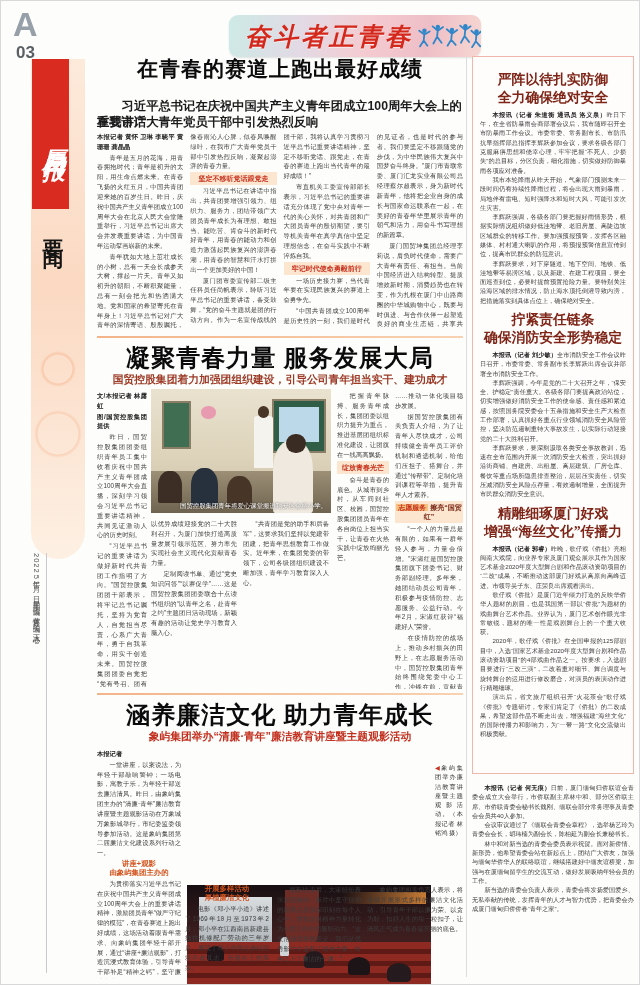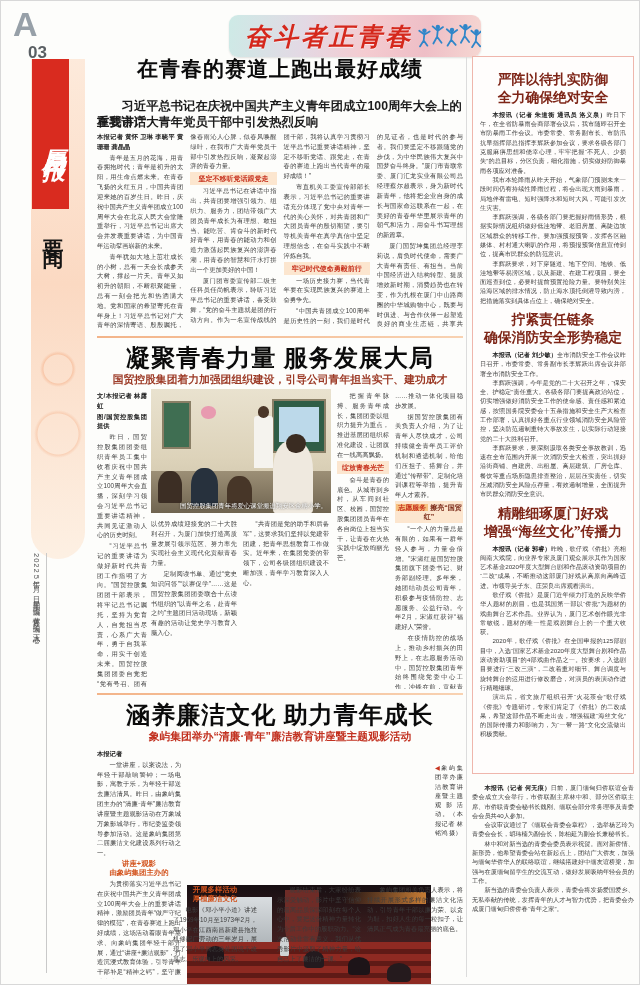--- a/index.html
+++ b/index.html
@@ -67,21 +67,21 @@
   .gov-body b{color:#222;}
   .assoc-title{font-family:"Liberation Serif","DejaVu Serif",serif;font-weight:bold;font-size:16.5px;
      color:#101010;text-align:center;margin:4px 0 4px 0;letter-spacing:1px;}
 </style>
 </head>
 <body>
 
 <div class="page">
 
   <div class="abs edition" style="left:12px;top:6px;">A</div>
-  <div class="abs pageno" style="left:27px;top:42px;">03</div>
+  <div class="abs pageno" style="left:15px;top:42px;">03</div>
   <div class="abs peach-band" style="left:30px;top:58px;width:54px;height:500px;"></div>
   <div class="abs brand-box" style="left:31px;top:58px;width:37px;height:150px;">厦门日报</div>
   <div class="abs section-label" style="left:38px;top:222px;height:80px;">要闻</div>
   <div class="abs date-rail" style="left:30px;top:552px;">2022年5月11日 星期三 责编：黄怀真 美编：王冰心</div>
 
   <div class="abs banner" style="left:228px;top:14px;width:252px;height:42px;">
     <span class="banner-title">奋斗者正青春</span>
     <svg width="86" height="38" viewBox="0 0 86 38" style="margin-left:4px;">
       <g stroke="#2f86c9" stroke-width="2.4" stroke-linecap="round" fill="none">
         <circle cx="10" cy="12" r="3" fill="#2f86c9" stroke="none"></circle>
@@ -192,21 +192,21 @@
     <div class="abs" style="left:48%;bottom:30%;width:8%;height:14%;background:#241a1e;border-radius:50% 50% 20% 20%;"></div>
     <div class="abs" style="left:66%;bottom:24%;width:9%;height:15%;background:#1d1418;border-radius:50% 50% 20% 20%;"></div>
     <div class="abs" style="left:82%;bottom:18%;width:10%;height:16%;background:#251a1d;border-radius:50% 50% 20% 20%;"></div>
     <div class="abs" style="left:38%;bottom:40%;width:4%;height:16%;background:#cfd4d6;border-radius:40% 40% 10% 10%;"></div>
   </div>
 
   <div class="abs caption-col" style="left:434px;top:762px;width:28px;height:118px;">
     <span class="mark">◀</span><span>象屿集团举办廉洁教育讲座暨主题观影活动。（本报记者 林铭鸿 摄）</span>
   </div>
 
-  <div class="abs body-col" style="left:172px;top:884px;width:84px;height:94px;">
+  <div class="abs body-col" style="left:184px;top:884px;width:84px;height:94px;font-family:Liberation Mono, monospace;">
     <p class="sub-plain">开展多样活动</p>
     <p class="sub-plain" style="margin-top:-2px;">厚植廉洁文化</p>
     <p>电影《邓小平小道》讲述了1969年10月至1973年2月，邓小平在江西南昌新建县拖拉机修配厂劳动的三年岁月，展现了邓小平同志身处困境不改其志、乐观向上的风采。</p>
   </div>
   <div class="abs body-col" style="left:276px;top:884px;width:84px;height:94px;">
     <p>观影结束后，大家纷纷表示深受触动，影片中坚守信仰的最高品质深深印刻在每个人心中，要把这份精神力量转化为今后工作中的履职动力。“这次活动非常有意义，我们从优秀影片中汲取了精神力量，给自己上了廉洁的一课。”</p>
   </div>
   <div class="abs body-col" style="left:366px;top:884px;width:96px;height:94px;">
     <p>象屿集团相关负责人表示，将持续开展形式多样的廉洁文化活动，引导青年干部以廉为荣、以贪为耻，扣好人生的每一粒扣子，让清风正气成为青春最亮丽的底色。</p>
   </div>

